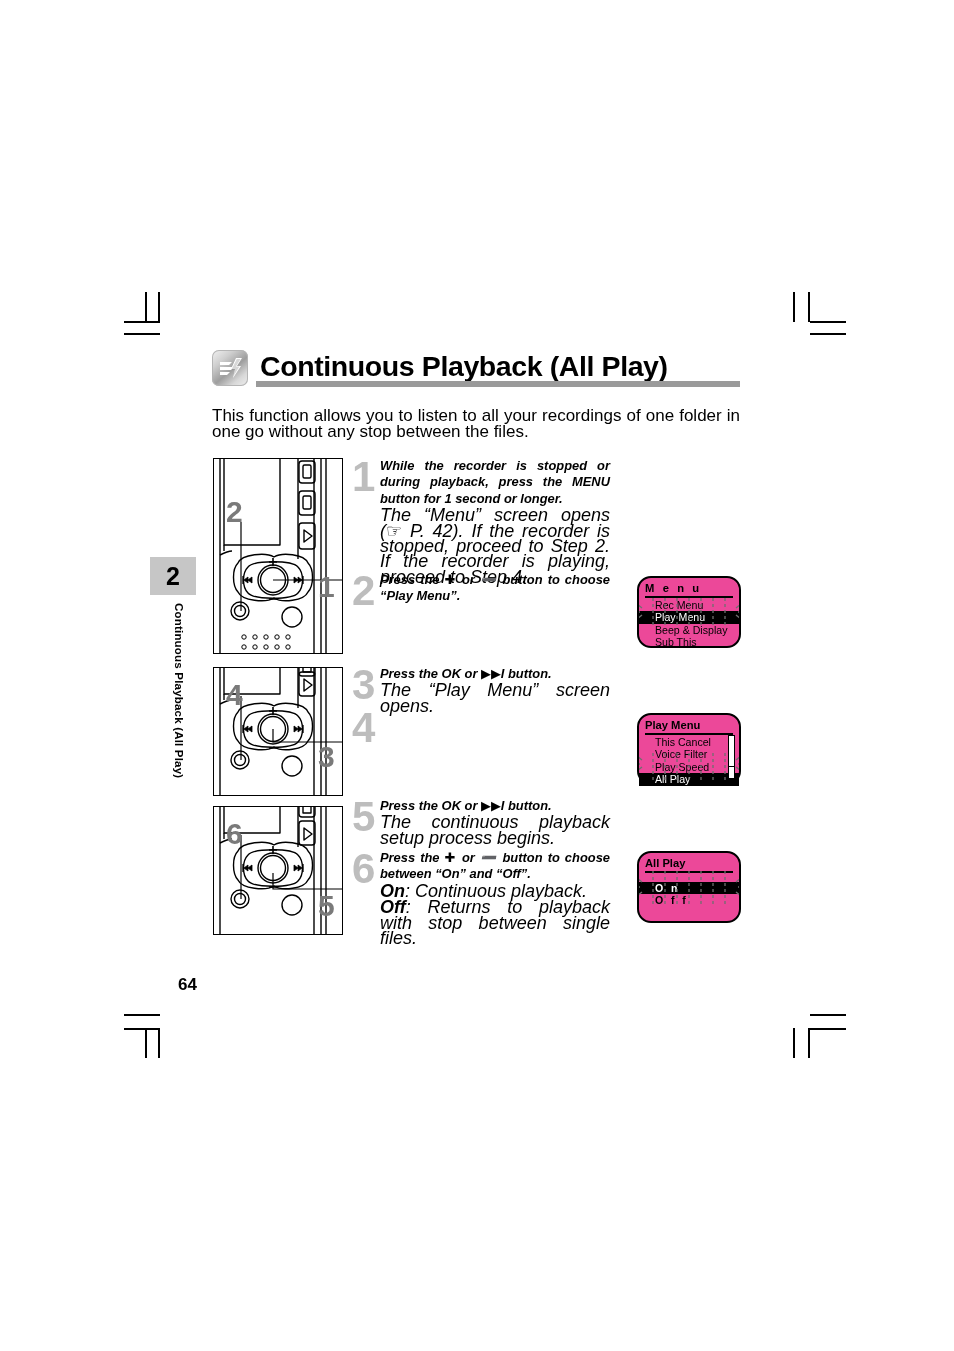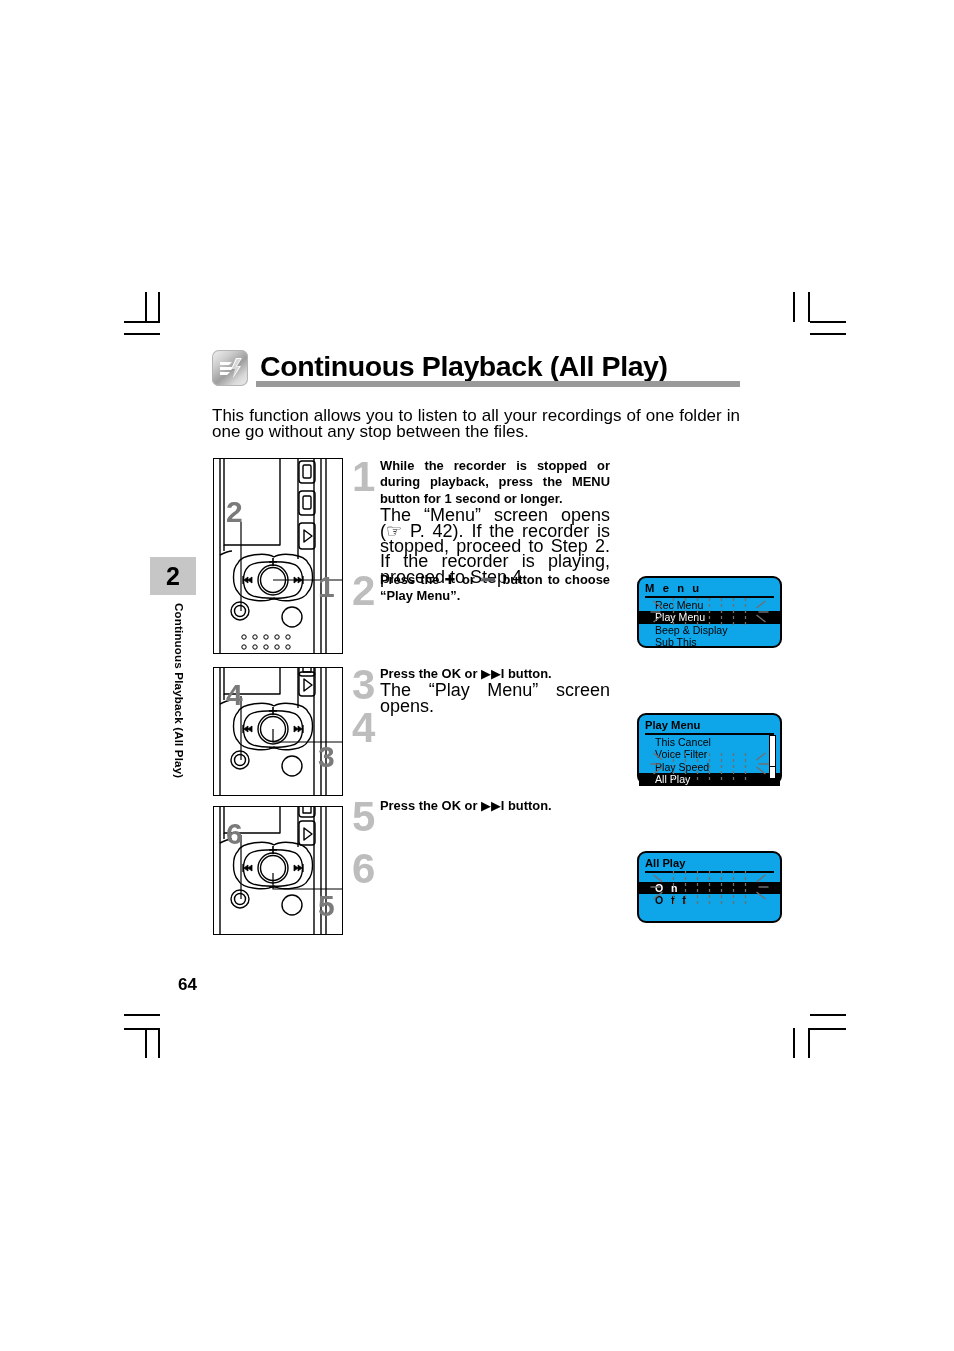--- a/index.html
+++ b/index.html
@@ -41,35 +41,35 @@
   #dev1{left:213px;top:458px;width:128px;height:194px;}
   #dev2{left:213px;top:667px;width:128px;height:127px;}
   #dev3{left:213px;top:806px;width:128px;height:127px;}
   .devbox svg{position:absolute;left:0;top:0;}
 
   
   .step{position:absolute;width:258px;}
   .stepnum{position:absolute;left:0;top:0;width:24px;text-align:left;
       font-size:42px;line-height:38px;font-weight:bold;color:#bdbdbd;
       font-family:"Liberation Sans","DejaVu Sans",sans-serif;}
-  .stepbody{margin-left:28px;}
+  .stepbody{margin-left:28px;font-style:italic;}
   .sb{font-size:12.9px;line-height:16.4px;font-weight:bold;text-align:justify;}
   .sn{font-size:18px;line-height:15.4px;text-align:justify;margin-top:1px;}
   .sn b{font-weight:bold;}
 
   #step1{left:352px;top:458px;}
   #step2{left:352px;top:572px;}
   #step3{left:352px;top:666px;}
   #step4{left:352px;top:709px;}
   #step5{left:352px;top:798px;}
   #step6{left:352px;top:850px;}
 
   
-  .lcd{position:absolute;border:2px solid #000;border-radius:9px;background:#0ea5e9;
-       width:100px;height:68px;padding-left:41px;}
+  .lcd{position:absolute;border:2px solid #000;border-radius:14px;background:#ec4899;
+       width:100px;height:68px;}
   .lcd-inner{position:absolute;left:0;top:0;right:0;bottom:0;padding:4px 6px 0 6px;}
   .lcd-title{font-size:11.2px;font-weight:bold;line-height:13px;
              border-bottom:2px solid #000;padding-bottom:1px;margin-bottom:1px;}
   .lcd-title.sp{letter-spacing:2.6px;}
   .lcd-row{font-size:10.6px;line-height:12.4px;white-space:nowrap;padding-left:10px;}
   .lcd-row.sel{background:#000;color:#fff;margin-left:-6px;margin-right:-6px;
                padding-left:16px;padding-right:6px;}
   .lcd-row.sp{letter-spacing:2.4px;font-weight:bold;}
   .scrollbar{position:absolute;right:4px;top:20px;width:5px;height:42px;
              border:1px solid #000;background:#fff;}
@@ -311,25 +311,31 @@
 </div>
 
 <div class="step" id="step4">
   <div class="stepnum">4</div>
 </div>
 
 <div class="step" id="step5">
   <div class="stepnum">5</div>
   <div class="stepbody">
     <div class="sb">Press the OK or ▶▶I button.</div>
+    <div class="sn">The continuous playback setup process begins.</div>
   </div>
 </div>
 
 <div class="step" id="step6">
   <div class="stepnum">6</div>
+  <div class="stepbody">
+    <div class="sb">Press the ✚ or ➖ button to choose between “On” and “Off”.</div>
+    <div class="sn"><b>On</b><span>: Continuous playback.</span></div>
+    <div class="sn"><b>Off</b><span>: Returns to playback with stop between single files.</span></div>
+  </div>
 </div>
 
 <div class="lcd" id="lcd1">
   <div class="lcd-inner">
     <div class="lcd-title sp">M e n u</div>
     <div class="lcd-row">Rec Menu</div>
     <div class="lcd-row sel">Play Menu</div>
     <div class="lcd-row">Beep &amp; Display</div>
     <div class="lcd-row">Sub This</div>
   </div>

